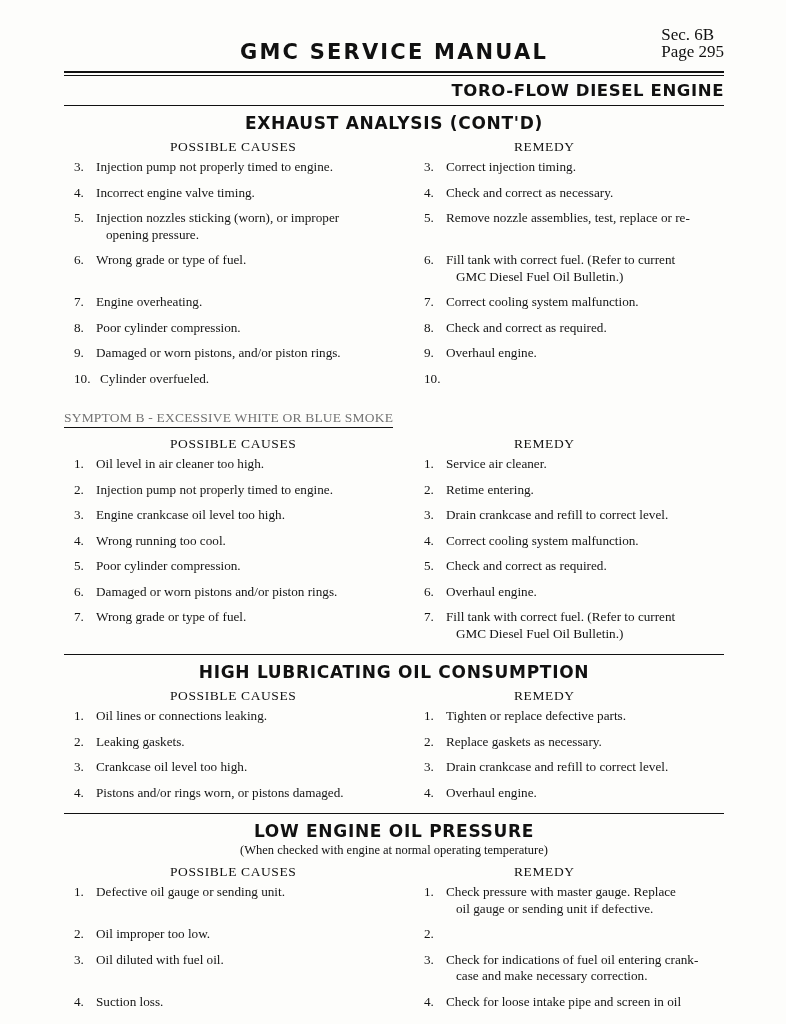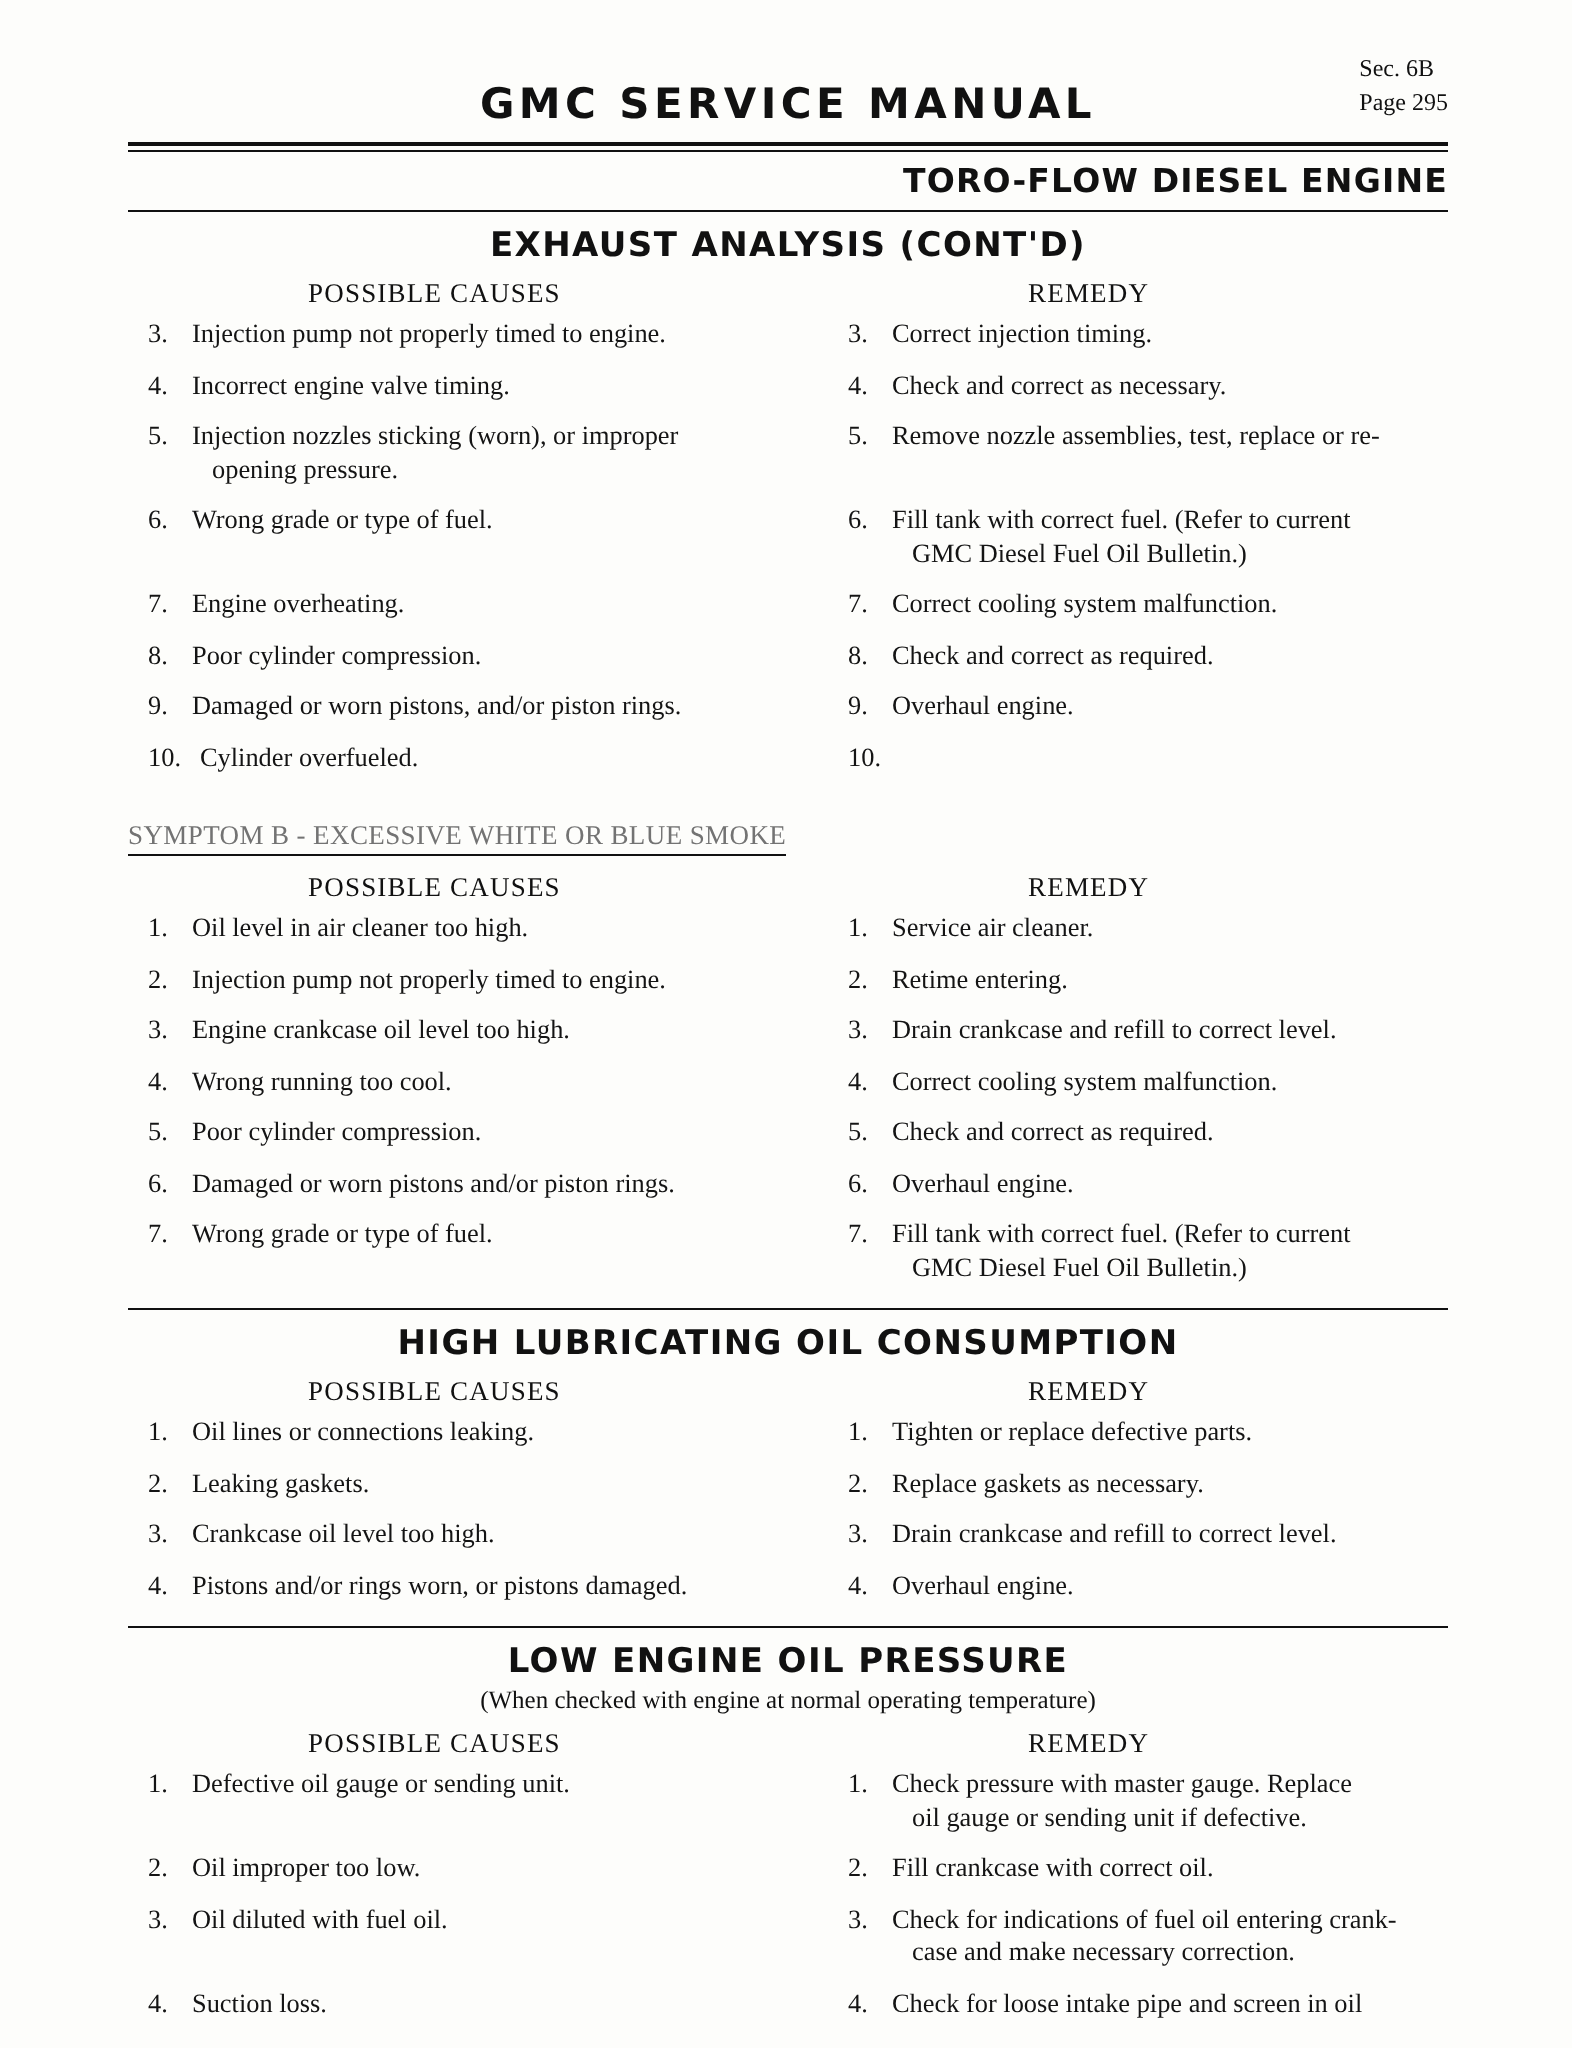--- a/index.html
+++ b/index.html
@@ -42,21 +42,21 @@
     letter-spacing: 2.2px;
     color: #111;
     padding-top: 14px;
   }
   .sec-block {
     position: absolute;
     right: 0;
     top: 0;
     text-align: left;
     font-family: "Liberation Serif", serif;
-    font-size: 12px;
+    font-size: 17px;
     line-height: 17px;
     color: #111;
   }
   .rule-double {
     border-top: 2px solid #111;
     border-bottom: 1px solid #111;
     height: 2px;
     margin-top: 3px;
   }
   .rule-single {
@@ -107,21 +107,21 @@
     position: relative;
     height: 20px;
     font-family: "Liberation Serif", serif;
     font-size: 13.5px;
     letter-spacing: 0.6px;
     color: #111;
     margin-top: 4px;
   }
   .col-headers .causes-h {
     position: absolute;
-    left: 90px;
+    left: 106px;
   }
   .col-headers .remedy-h {
     position: absolute;
     left: 450px;
   }
 
   
   .rows {
     position: relative;
   }
@@ -427,21 +427,20 @@
             <span class="txt"><span>Check pressure with master gauge. Replace</span><span class="cont">oil gauge or sending unit if defective.</span></span>
           </div>
         </div>
         <div class="row">
           <div class="cell left">
             <span class="num">2.</span>
             <span class="txt">Oil improper too low.</span>
           </div>
           <div class="cell right">
             <span class="num">2.</span>
-            <span class="txt">Fill crankcase with correct oil.</span>
           </div>
         </div>
         <div class="row">
           <div class="cell left">
             <span class="num">3.</span>
             <span class="txt">Oil diluted with fuel oil.</span>
           </div>
           <div class="cell right">
             <span class="num">3.</span>
             <span class="txt"><span>Check for indications of fuel oil entering crank-</span><span class="cont">case and make necessary correction.</span></span>

